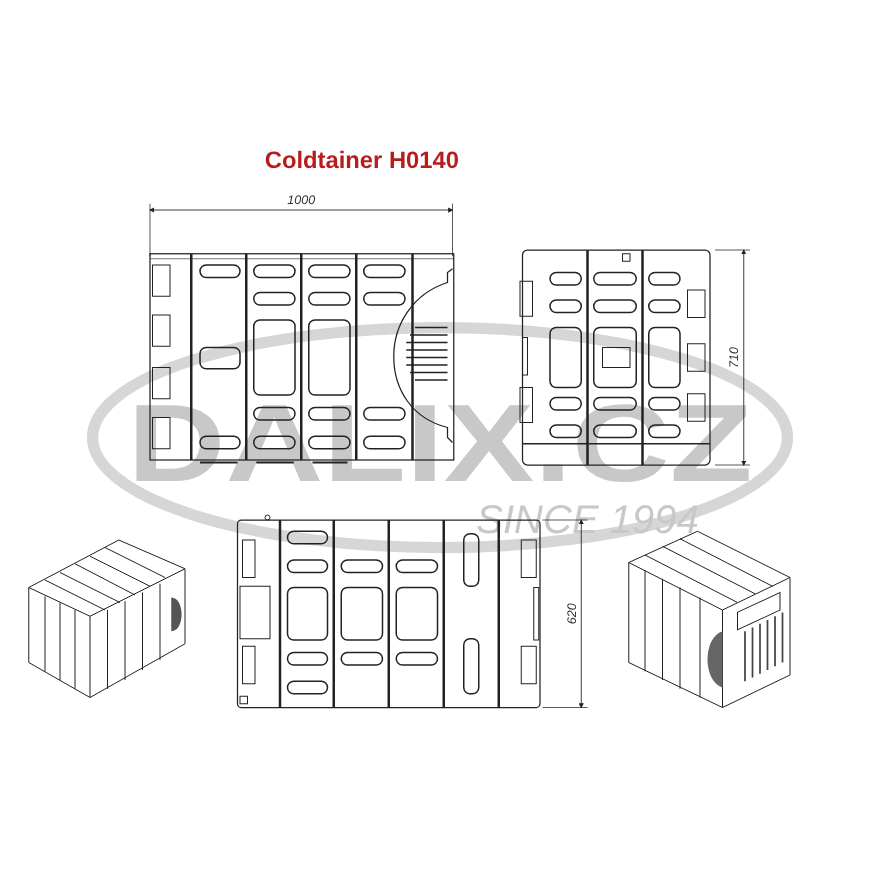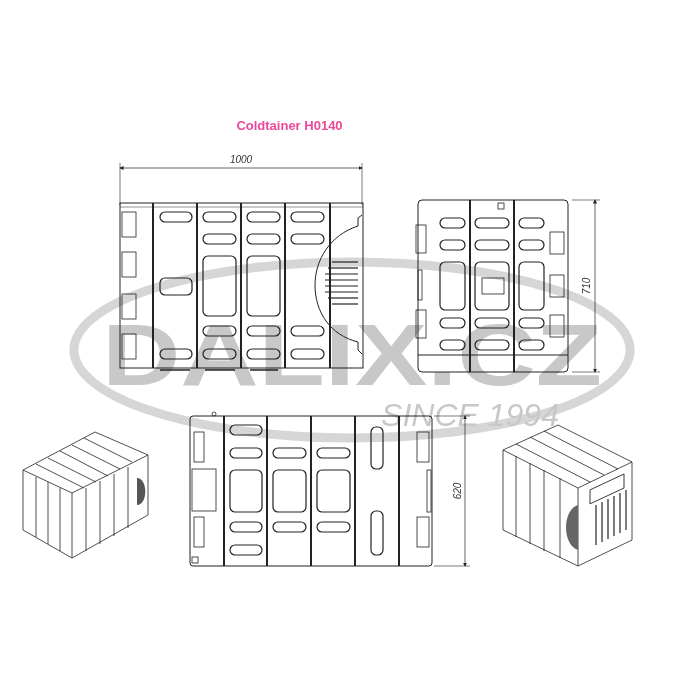--- a/index.html
+++ b/index.html
@@ -1,17 +1,17 @@
 <!DOCTYPE html>
 <html><head>
 <meta charset="utf-8">
 <style>
   html,body{margin:0;padding:0;background:#ffffff;}
   body{width:700px;height:700px;position:relative;overflow:hidden;font-family:"Liberation Sans",sans-serif;}
-  .title{position:absolute;left:0;width:579px;top:118px;text-align:center;font-weight:bold;font-size:13px;color:#ec4899;}
+  .title{position:absolute;left:0;width:579px;top:118px;text-align:center;font-weight:bold;font-size:19px;color:#b91c1c;}
   svg{position:absolute;left:0;top:0;}
   .dim{font-family:"Liberation Sans",sans-serif;font-style:italic;font-size:10px;fill:#333;}
   .wm{font-family:"Liberation Sans",sans-serif;font-weight:bold;fill:#c8c8c8;}
   .wm2{font-family:"Liberation Sans",sans-serif;font-style:italic;fill:#c8c8c8;}
 </style>
 </head>
 <body>
 
 <svg width="700" height="700" viewBox="0 0 700 700">
   <ellipse cx="352" cy="350" rx="278" ry="88" fill="none" stroke="#d6d6d6" stroke-width="9"></ellipse>

